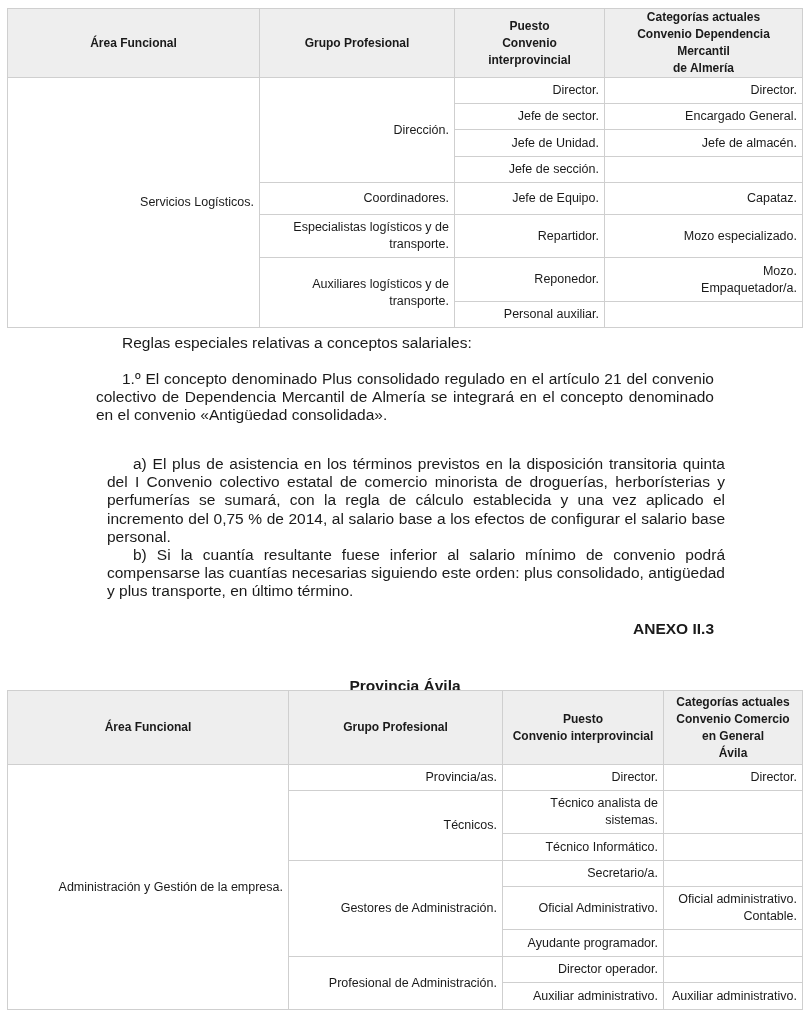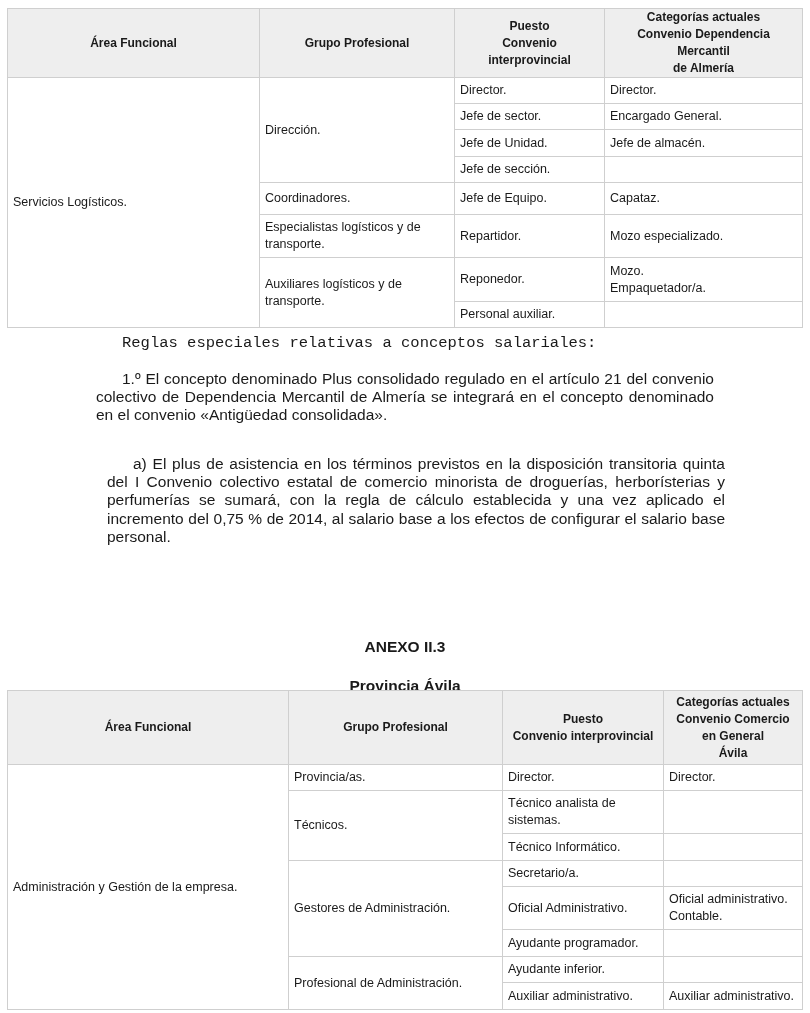--- a/index.html
+++ b/index.html
@@ -6,21 +6,21 @@
   body {
     width: 810px; height: 1013px; position: relative; overflow: hidden;
     font-family: "Liberation Sans", sans-serif; color: #1a1a1a;
   }
   table.grid {
     position: absolute; left: 7px; border-collapse: collapse;
     table-layout: fixed; font-size: 12.5px;
   }
   table.grid th, table.grid td {
     border: 1px solid #cfcfcf; padding: 0 5px; vertical-align: middle;
-    line-height: 17px; text-align: left; font-weight: normal;
+    line-height: 17px; text-align: right; font-weight: normal;
   }
   table.grid th {
     background: #eeeeee; font-weight: bold; text-align: center; font-size: 12px;
   }
   .t1 { top: 8px; width: 795px; }
   .t2 { top: 690px; width: 795px; }
   .prose {
     position: absolute; left: 96px; width: 618px; font-size: 15.5px;
     line-height: 18.2px; color: #1a1a1a; text-align: justify;
   }
@@ -86,31 +86,32 @@
       <td style="white-space:pre-line">Mozo.
 Empaquetador/a.</td>
     </tr>
     <tr style="height:26px">
       <td>Personal auxiliar.</td>
       <td></td>
     </tr>
   </tbody>
 </table>
 
-<div class="prose" style="top:334px;font-family:Liberation Mono, monospace;">
+<div class="prose" style="top:334px;">
   <p>Reglas especiales relativas a conceptos salariales:</p>
 </div>
 <div class="prose" style="top:370px;">
   <p>1.º  El concepto denominado Plus consolidado regulado en el artículo 21 del convenio colectivo de Dependencia Mercantil de Almería se integrará en el concepto denominado en el convenio «Antigüedad consolidada».</p>
 </div>
 <div class="prose" style="top:455px;margin-left:11px;">
   <p>a)   El plus de asistencia en los términos previstos en la disposición transitoria quinta del I Convenio colectivo estatal de comercio minorista de droguerías, herborísterias y perfumerías se sumará, con la regla de cálculo establecida y una vez aplicado el incremento del 0,75 % de 2014, al salario base a los efectos de configurar el salario base personal.</p>
+  <p>b)   Si la cuantía resultante fuese inferior al salario mínimo de convenio podrá compensarse las cuantías necesarias siguiendo este orden: plus consolidado, antigüedad y plus transporte, en último término.</p>
 </div>
 
-<div class="heading" style="top:638px;">ANEXO II.3</div>
+<div class="heading" style="top:620px;text-align:right;">ANEXO II.3</div>
 <div class="heading" style="top:656px;margin-top:21px;">Provincia Ávila</div>
 
 <table class="grid t2">
   <colgroup>
       <col style="width:281px">
       <col style="width:214px">
       <col style="width:161px">
       <col style="width:139px">
     </colgroup>
   <thead>
@@ -150,21 +151,21 @@
       <td>Oficial Administrativo.</td>
       <td style="white-space:pre-line">Oficial administrativo.
 Contable.</td>
     </tr>
     <tr style="height:27px">
       <td>Ayudante programador.</td>
       <td></td>
     </tr>
     <tr style="height:26px">
       <td rowspan="2">Profesional de Administración.</td>
-      <td>Ayudante inferior.</td>
+      <td>Director operador.</td>
       <td></td>
     </tr>
     <tr style="height:27px">
       <td>Auxiliar administrativo.</td>
       <td>Auxiliar administrativo.</td>
     </tr>
   </tbody>
 </table>
 
 </body></html>

